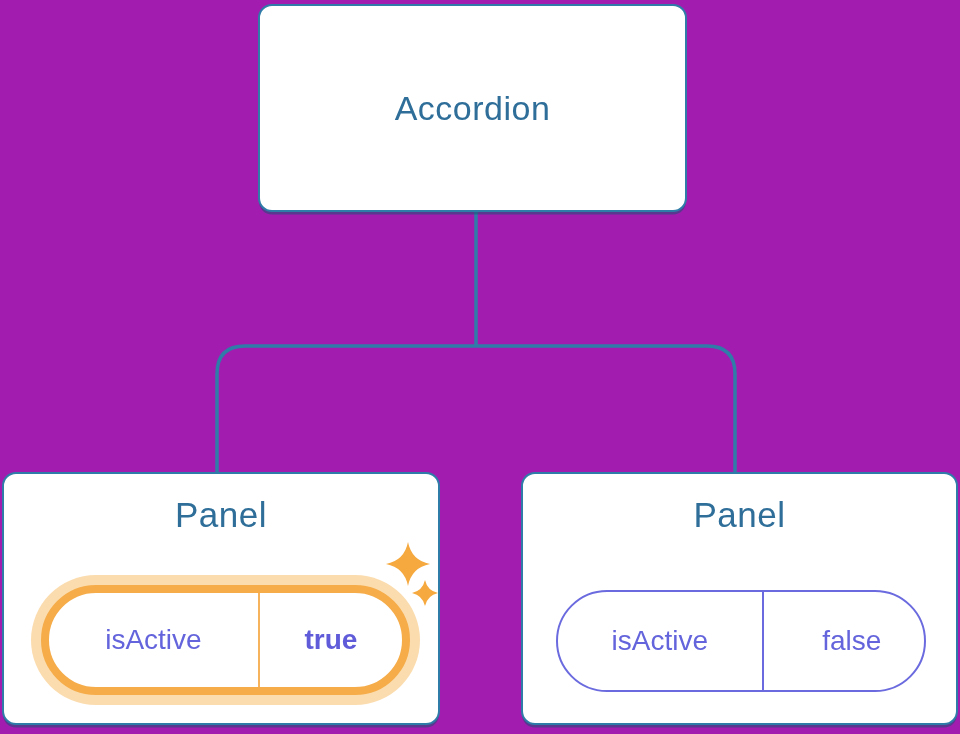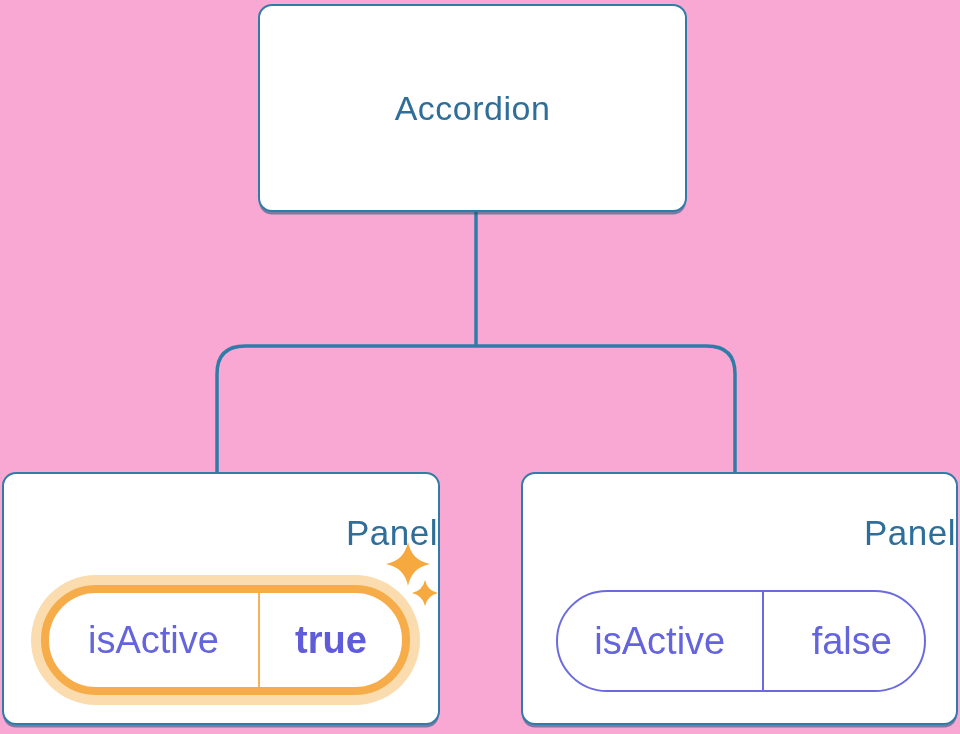--- a/index.html
+++ b/index.html
@@ -4,21 +4,21 @@
 <style>
   html, body { margin: 0; padding: 0; }
   body {
     font-family: "Liberation Sans", sans-serif;
     background: #4D6A75;
   }
   .stage {
     position: relative;
     width: 960px;
     height: 734px;
-    background: #f9a8d4;
+    background: #a21caf;
     overflow: hidden;
   }
   svg.connector {
     position: absolute;
     left: 0; top: 0;
     width: 960px; height: 734px;
   }
   .node {
     position: absolute;
     background: #ffffff;
@@ -43,22 +43,22 @@
   .node-panel-left {
     left: 2px; top: 472px;
     width: 438px; height: 253px;
   }
   .node-panel-right {
     left: 521px; top: 472px;
     width: 437px; height: 253px;
   }
   .panel-title {
     position: absolute;
-    top: 39px; left: 0; right: 0;
-    text-align: right;
+    top: 21px; left: 0; right: 0;
+    text-align: center;
     font-size: 35px;
     font-weight: 500;
     color: #2E6E99;
     letter-spacing: 0.5px;
   }
   .pill {
     position: absolute;
     background: #ffffff;
     border-radius: 999px;
     box-sizing: border-box;
@@ -74,21 +74,21 @@
   }
   .pill-plain {
     left: 33px; top: 116px;
     width: 370px; height: 102px;
     border: 2px solid #6B6BDF;
   }
   .pill-cell {
     display: flex;
     align-items: center;
     justify-content: center;
-    font-size: 38px;
+    font-size: 28px;
     color: #6464DC;
   }
   .pill-highlight .cell-name  { width: 59.5%; border-right: 2px solid #F6B35C; }
   .pill-highlight .cell-value { width: 40.5%; text-align: center; }
   .pill-plain .cell-name      { width: 58.5%; border-right: 2px solid #6B6BDF; }
   .pill-plain .cell-value     { width: 41.5%; margin-left: 16px; }
   .cell-value.bold { font-weight: 700; color: #5F5BD9; }
   .sparkles {
     position: absolute;
     left: 374px; top: 66px;

